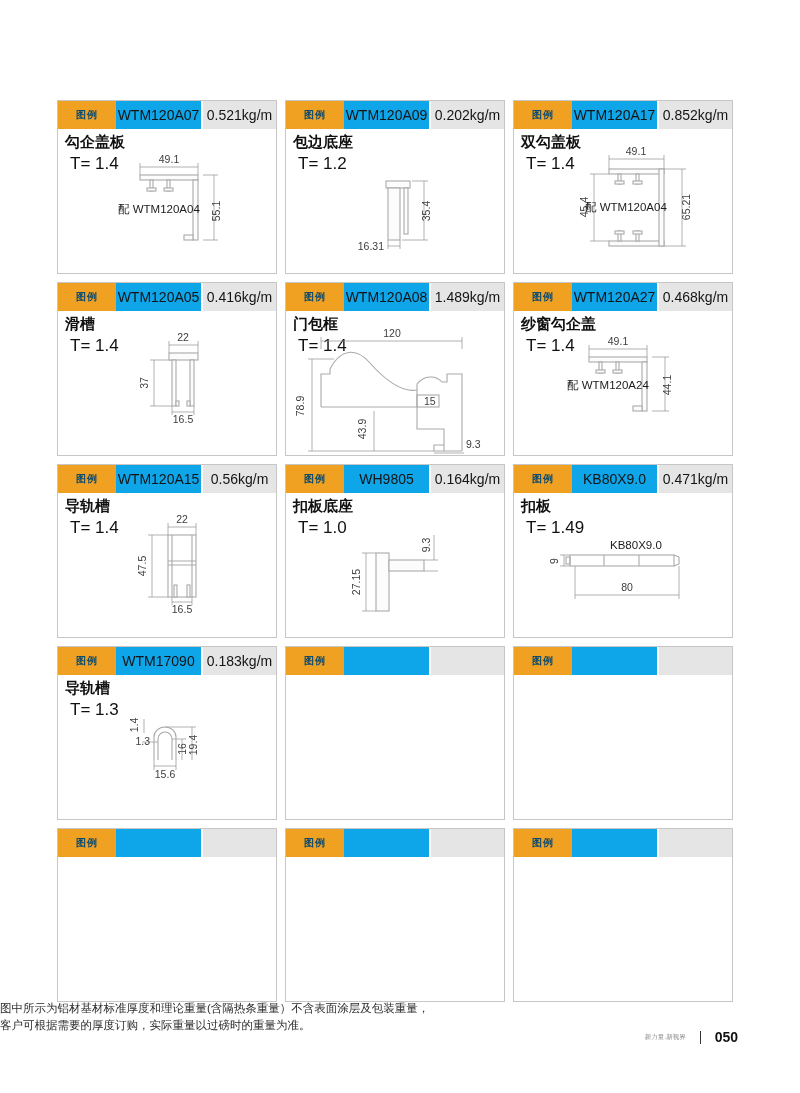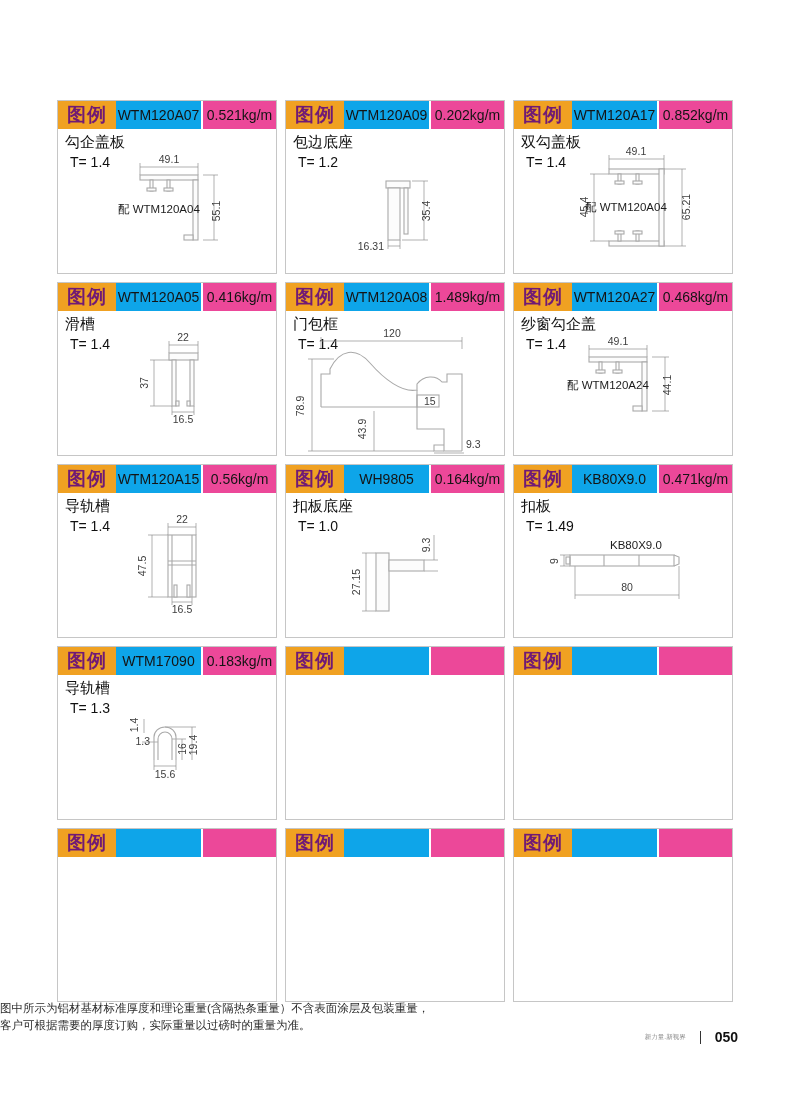--- a/index.html
+++ b/index.html
@@ -4,28 +4,28 @@
 <style>
   html,body { margin:0; padding:0; background:#fff; }
   .page { position:relative; width:800px; height:1093px; background:#ffffff;
           font-family:"Liberation Sans", sans-serif; overflow:hidden; }
   .grid { position:absolute; left:57px; top:100px; display:grid;
           grid-template-columns:repeat(3,220px); gap:8px; }
   .cell { position:relative; width:220px; height:174px; border:1px solid #c6c6c6;
           box-sizing:border-box; background:#fff; }
   .hdr { display:flex; height:28px; }
   .seg { display:flex; align-items:center; justify-content:center; box-sizing:border-box; }
-  .seg-legend { width:58px; background:#F0A122; color:#701a75; font-weight:bold;
-                font-size:19px; letter-spacing:1px; }
+  .seg-legend { width:58px; background:#F0A122; color:#0c4a6e; font-weight:bold;
+                font-size:10px; letter-spacing:1px; }
   .seg-model  { width:85px; background:#0ea5e9; font-size:14px; color:#141414; white-space:nowrap; }
-  .seg-weight { flex:1; background:#ec4899; font-size:14px; color:#141414;
+  .seg-weight { flex:1; background:#e5e5e5; font-size:14px; color:#141414;
                 border-left:2px solid #fff; white-space:nowrap; }
   .body { position:absolute; left:0; top:28px; right:0; bottom:0; }
-  .title { position:absolute; left:7px; top:4px; font-size:15px; color:#101010; }
-  .thick { position:absolute; left:12px; top:25px; font-size:14px; color:#101010; }
+  .title { position:absolute; left:7px; top:4px; font-size:15px; color:#101010;font-weight:bold; }
+  .thick { position:absolute; left:12px; top:25px; font-size:17px; color:#101010; }
   .drawing { position:absolute; left:0; top:0; width:218px; height:144px; }
   svg text { font-family:"Liberation Sans", sans-serif; }
   .t { fill:#3d3d3d; font-size:10.5px; }
   .n { fill:#1c1c1c; font-size:11.5px; }
   .p { fill:#fcfcfc; stroke:#a9a9a9; stroke-width:1.1; }
   .ln { fill:none; stroke:#a9a9a9; stroke-width:1.1; }
   .d { stroke:#8f8f8f; stroke-width:0.7; fill:none; }
   .footer-note { position:absolute; left:0; right:0; top:1000px; text-align:left;
                  font-size:11.5px; color:#2b2b2b; line-height:17px; }
   .footer-brand { position:absolute; top:1029px; right:62px; display:flex;

